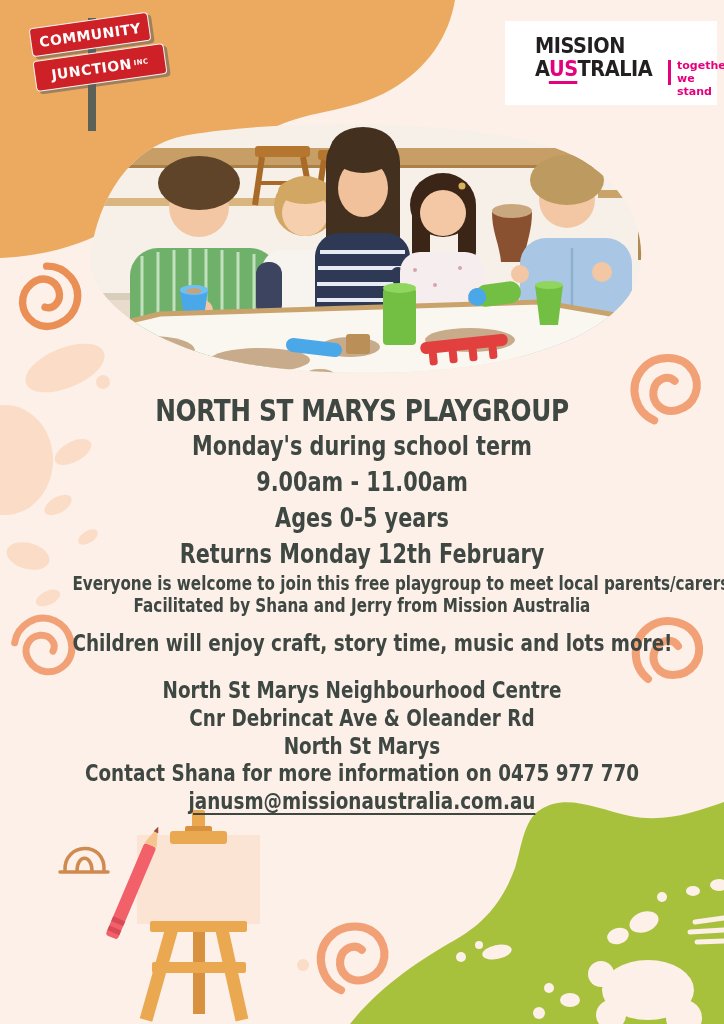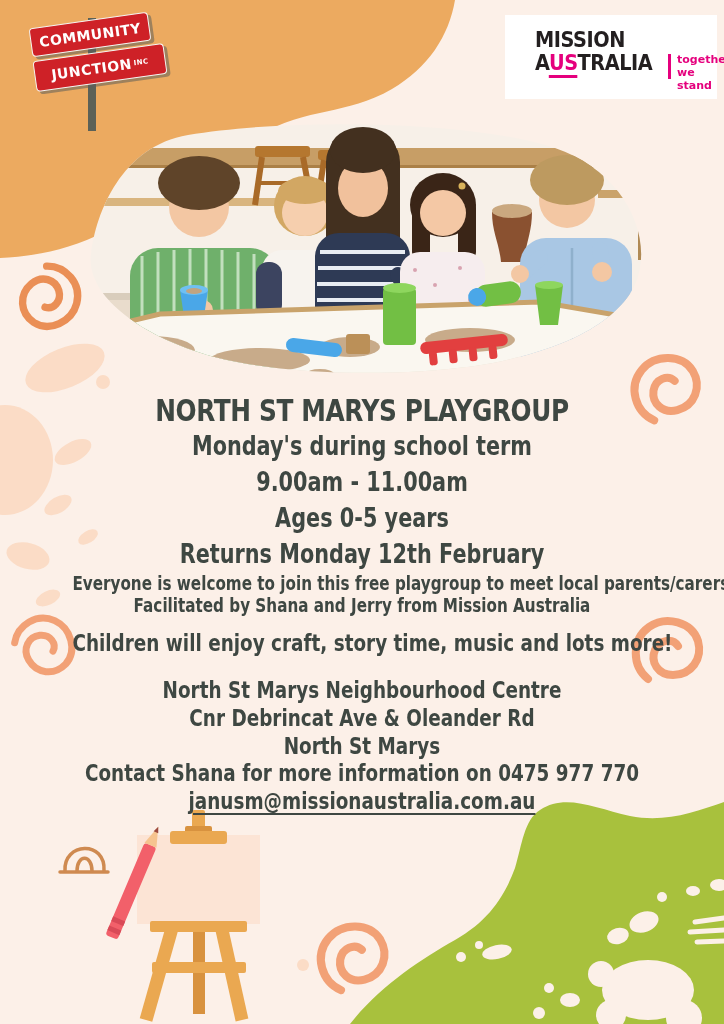--- a/index.html
+++ b/index.html
@@ -25,21 +25,21 @@
   .cj{position:absolute;left:8px;top:6px;width:170px;height:130px;}
   .cj .pole{position:absolute;left:80px;top:12px;width:8px;height:113px;background:#5c6157;}
   .cj .sign{position:absolute;background:#ce2127;border:1.5px solid #f5f5f2;border-radius:4px;
             box-shadow:3px 3px 0 rgba(95,95,90,.55);color:#fff;font-weight:800;
             display:flex;align-items:center;justify-content:center;transform:rotate(-8deg);
             font-size:14px;letter-spacing:.5px;}
   .cj .s1{left:22px;top:14px;width:118px;height:27px;}
   .cj .s2{left:26px;top:46px;width:130px;height:29px;}
   .cj .inc{font-size:7px;vertical-align:super;margin-left:2px;}
   
-  .ma{position:absolute;left:505px;top:15px;width:212px;height:84px;background:#fff;}
+  .ma{position:absolute;left:505px;top:21px;width:212px;height:84px;background:#fff;}
   .ma .w{position:absolute;left:30px;color:#231f20;font-weight:900;font-size:21px;letter-spacing:-.5px;
          transform:scaleX(.92);transform-origin:left;white-space:nowrap;}
   .ma .w1{top:13px;}
   .ma .w2{top:36px;}
   .ma .us{color:#e5007d;border-bottom:3px solid #e5007d;}
   .ma .sep{position:absolute;left:163px;top:39px;width:3px;height:25px;background:#e5007d;}
   .ma .tag{position:absolute;left:172px;top:38px;color:#e5007d;font-weight:800;font-size:11px;line-height:13px;}
 </style>
 </head>
 <body>

